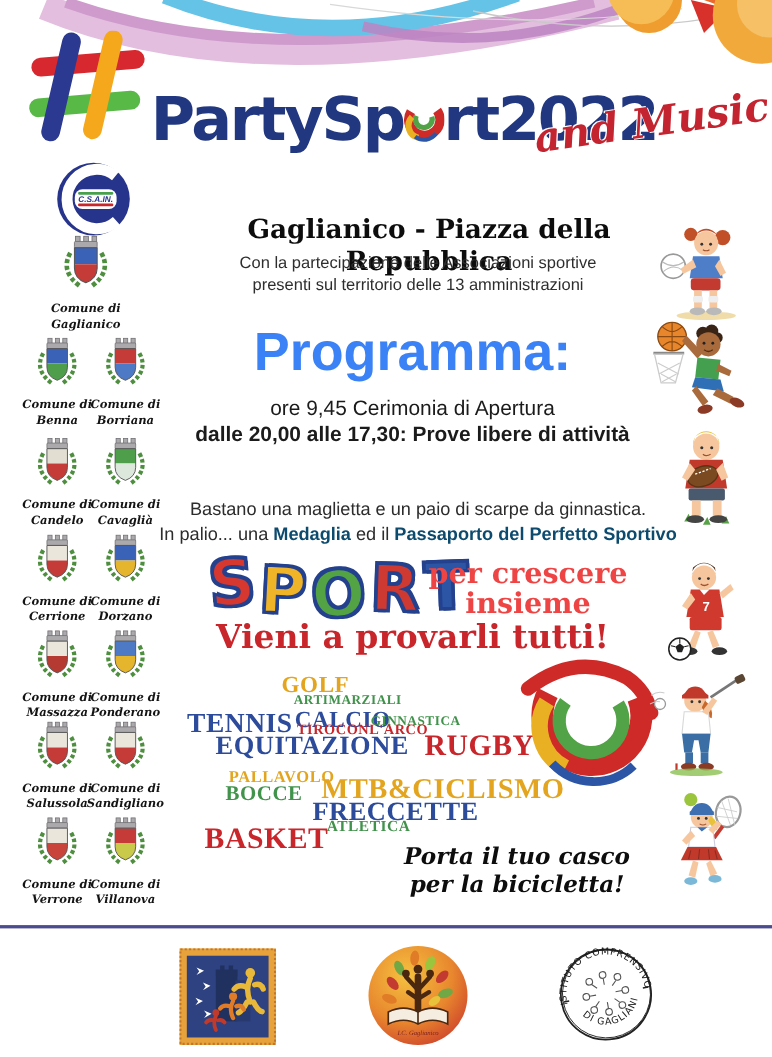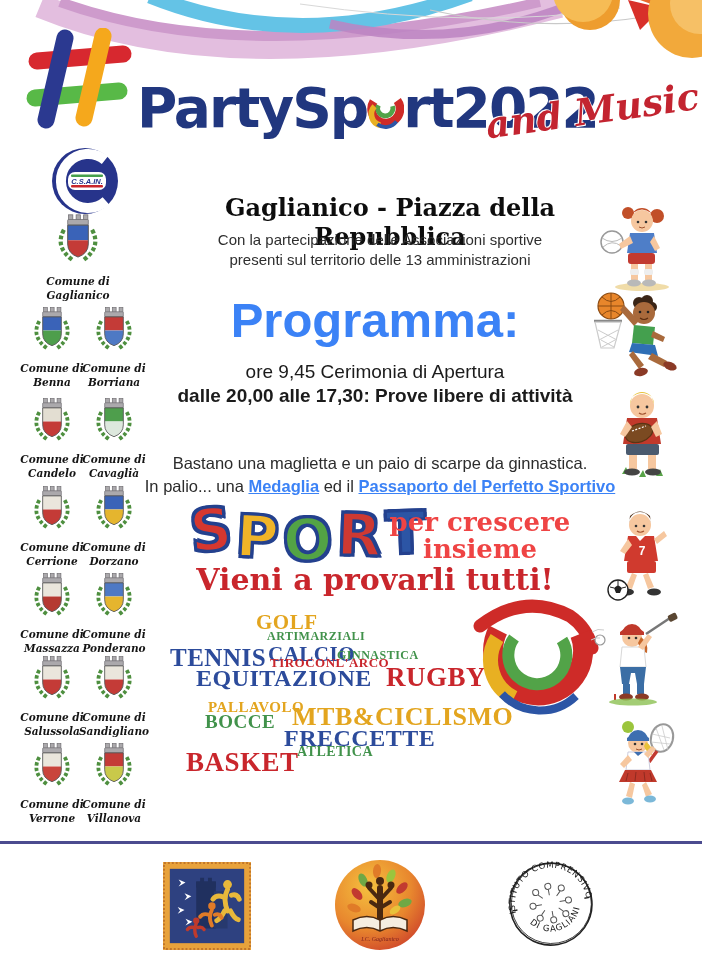--- a/index.html
+++ b/index.html
@@ -27,21 +27,21 @@
   .location{left:150px;top:193px;width:480px;font-family:"DejaVu Serif",serif;font-weight:bold;
         font-size:24px;color:#0d0d0d;}
   .participation{left:150px;top:230px;width:460px;font-size:15px;line-height:1.35;color:#2e2e2e;}
 
   .program-title{left:145px;top:292px;width:460px;font-size:49px;font-weight:bold;color:#3b82f6;}
   .program-l1{left:145px;top:361px;width:460px;font-size:19px;font-weight:normal;color:#1b1b1b;}
   .program-l2{left:145px;top:385px;width:460px;font-size:19px;font-weight:bold;color:#1b1b1b;}
 
   .info1{left:140px;top:454px;width:480px;font-size:16.5px;color:#2c2c2c;}
   .info2{left:140px;top:477px;width:480px;font-size:16.5px;color:#2c2c2c;}
-  .info2 b{color:#3b82f6;text-decoration:underline;}
+  .info2 b{color:#0c4a6e;}
 
   .sport-word{left:190px;top:496px;white-space:nowrap;}
   .sport-word span{display:inline-block;font-family:"DejaVu Sans",sans-serif;font-weight:bold;font-size:58px;
       -webkit-text-stroke:2.5px #24418E;
       text-shadow:2px 2px 0 #24418E,-2px 2px 0 #24418E,2px -2px 0 #24418E,-2px -2px 0 #24418E;}
   .sport-word span:nth-child(1){transform:rotate(-5deg);}
   .sport-word span:nth-child(2){transform:translateY(7px) rotate(3deg);}
   .sport-word span:nth-child(3){transform:translateY(10px) rotate(-3deg);}
   .sport-word span:nth-child(4){transform:translateY(5px) rotate(2deg);}
   .sport-word span:nth-child(5){transform:translateY(3px) rotate(-2deg);}
@@ -203,20 +203,24 @@
   <span class="cw w13" style="color: rgb(65, 146, 75);">ATLETICA</span>
 
   <svg class="cloud-ring" viewBox="0 0 150 145">
     <path d="M18 34 Q 62 0 108 24 A 54 54 0 0 1 130 56" stroke="#CE2B28" stroke-width="13" fill="none" stroke-linecap="round"></path>
     <path d="M118 42 A 45 45 0 1 1 36 38" stroke="#CE2B28" stroke-width="20" fill="none"></path>
     <path d="M100 48 A 29 29 0 1 1 52 46" stroke="#52A348" stroke-width="12" fill="none"></path>
     <path d="M35 46 A 42 42 0 0 0 52 106" stroke="#E8B022" stroke-width="15" fill="none"></path>
     <path d="M40 102 A 52 52 0 0 0 114 104" stroke="#2C55A5" stroke-width="8" fill="none"></path>
   </svg>
 
+  <div class="abs helmet">
+    <div>Porta il tuo casco</div>
+    <div>per la bicicletta!</div>
+  </div>
 
   <div class="commune c0" style="--c1:#3A63B8;--c2:#C43B37">
     <svg>
         <use href="#crest-sym"></use>
       </svg>
     <div class="lbl">
         <div>Comune di</div>
         <div>Gaglianico</div>
       </div>
   </div>

